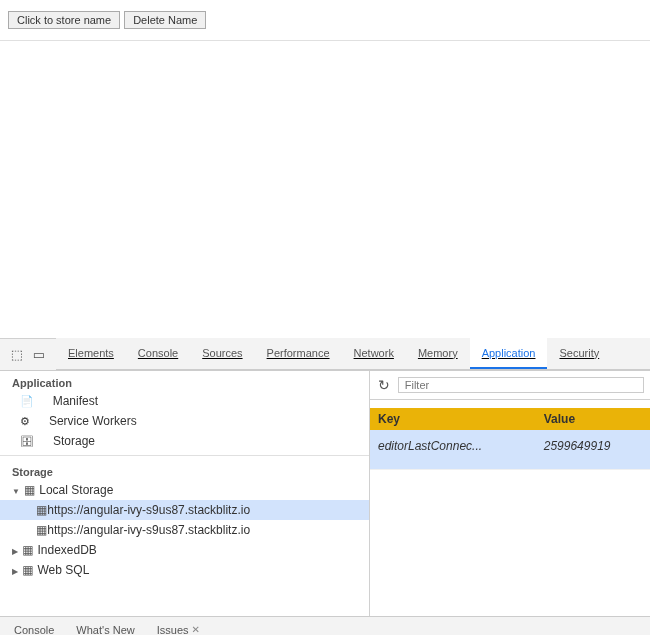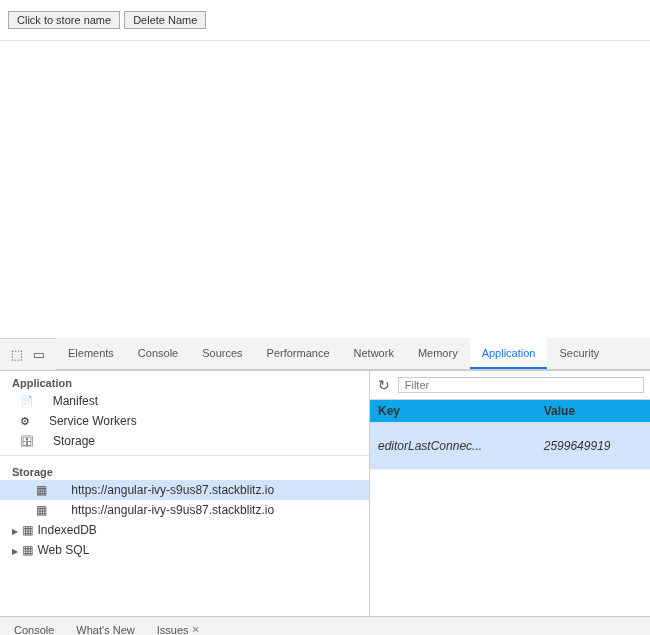--- a/index.html
+++ b/index.html
@@ -40,20 +40,21 @@
     }
 
     
     .devtools-tabs {
       display: flex;
       background: #f3f3f3;
       border-bottom: 1px solid #ccc;
       height: 32px;
       padding-left: 60px;
       overflow: hidden;
+      text-decoration: underline;
     }
     .devtools-tab {
       padding: 6px 12px;
       font-size: 11px;
       color: #555;
       cursor: pointer;
       border-bottom: 2px solid transparent;
       white-space: nowrap;
       height: 100%;
       display: flex;
@@ -103,21 +104,21 @@
       gap: 4px;
       cursor: pointer;
       color: #333;
       font-weight: 500;
     }
 
     .sidebar-sub-item {
       padding: 3px 8px 3px 36px;
       display: flex;
       align-items: center;
-      gap: 24px;
+      gap: 0;
       cursor: pointer;
       color: #333;
     }
     .sidebar-sub-item.selected { background: #d2e3fc; }
 
     .sidebar-divider {
       height: 1px;
       background: #e0e0e0;
       margin: 4px 0;
     }
@@ -157,26 +158,26 @@
       overflow: auto;
     }
     .data-table table {
       width: 100%;
       border-collapse: collapse;
       font-size: 12px;
     }
     .data-table th {
       text-align: left;
       padding: 4px 8px;
-      background: #0ea5e9;
+      background: #eab308;
       border-bottom: 1px solid #ddd;
       color: #333;
       font-weight: 600;
       position: sticky;
-      top: 0;
+      top: 8px;
     }
     .data-table td {
       padding: 16px 8px;
       border-bottom: 1px solid #f0f0f0;
       color: #333;
       font-style: italic;
     }
     .data-table tr.selected td { background: #d2e3fc; }
 
     
@@ -283,20 +284,25 @@
       </div>
       <div class="sidebar-item">
         <span class="icon icon-db"></span>
         <span>Storage</span>
       </div>
 
       <div class="sidebar-divider"></div>
 
       <div class="sidebar-section-header">Storage</div>
 
+      <div class="sidebar-group-header">
+        <span class="arrow-down"></span>
+        <span class="icon icon-table"></span>
+        <span>Local Storage</span>
+      </div>
       <div class="sidebar-sub-item selected">
         <span class="icon icon-table"></span>
         <span>https://angular-ivy-s9us87.stackblitz.io</span>
       </div>
 
       <div class="sidebar-sub-item">
         <span class="icon icon-table"></span>
         <span>https://angular-ivy-s9us87.stackblitz.io</span>
       </div>
 

